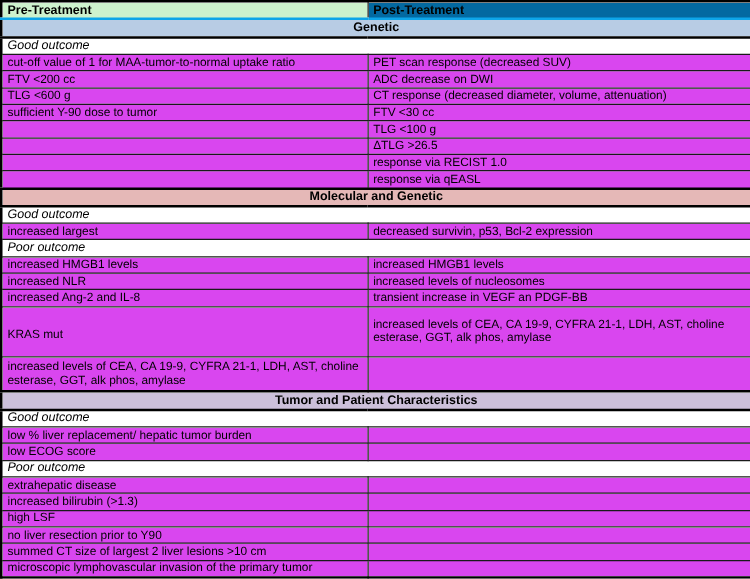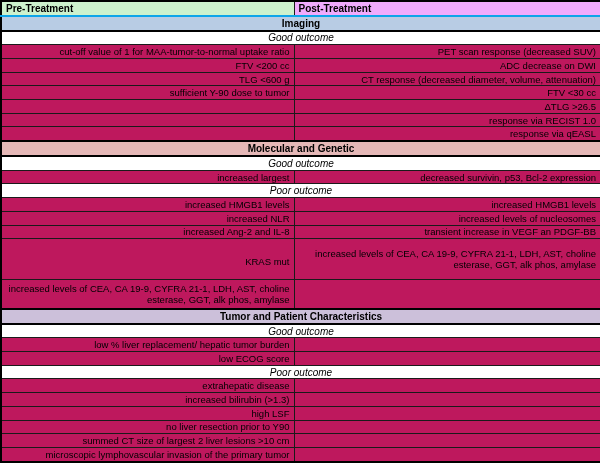--- a/index.html
+++ b/index.html
@@ -39,64 +39,68 @@
     font-weight: bold;
     font-size: 10px;
     text-align: center;
     border-top: 2px solid #000;
     border-bottom: 2px solid #000;
   }
   tr.out td {
     height: 12px;
     font-style: italic;
     font-size: 10px;
-    text-align: center;
+    text-align: left;
     background: #ffffff;
     margin-top: 16px;
   }
-  tr.data td { height: 12px; background: #be185d; text-align: right; }
+  tr.data td { height: 12px; background: #d946ef; }
   tr.tall td { height: 26px; }
   td.vb { vertical-align: bottom; padding-bottom: 12px; }
 </style>
 </head>
 <body>
 
 <table class="outcomes">
   <colgroup>
     <col style="width:293px">
     <col style="width:307px">
   </colgroup>
 
   <tbody>
       <tr class="hdr">
     <th style="background-color: rgb(205, 242, 205);">Pre-Treatment</th>
-    <th style="background-color: #f0abfc;">Post-Treatment</th>
+    <th style="background-color: #0369a1;">Post-Treatment</th>
   </tr>
 
   <tr class="sec">
-    <td colspan="2" style="background-color: rgb(184, 204, 228);">Imaging</td>
+    <td colspan="2" style="background-color: rgb(184, 204, 228);">Genetic</td>
   </tr>
   <tr class="out">
     <td colspan="2">Good outcome</td>
   </tr>
   <tr class="data">
     <td>cut-off value of 1 for MAA-tumor-to-normal uptake ratio</td>
     <td>PET scan response (decreased SUV)</td>
   </tr>
   <tr class="data">
     <td>FTV &lt;200 cc</td>
     <td>ADC decrease on DWI</td>
   </tr>
   <tr class="data">
     <td>TLG &lt;600 g</td>
     <td>CT response (decreased diameter, volume, attenuation)</td>
   </tr>
   <tr class="data">
     <td>sufficient Y-90 dose to tumor</td>
     <td>FTV &lt;30 cc</td>
+  </tr>
+  <tr class="data">
+    <td></td>
+    <td>TLG &lt;100 g</td>
   </tr>
   <tr class="data">
     <td></td>
     <td>ΔTLG &gt;26.5</td>
   </tr>
   <tr class="data">
     <td></td>
     <td>response via RECIST 1.0</td>
   </tr>
   <tr class="data">

